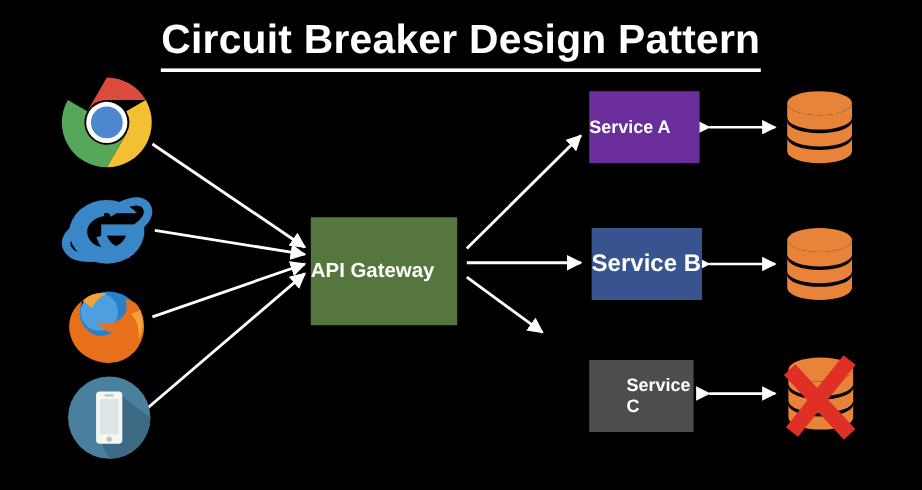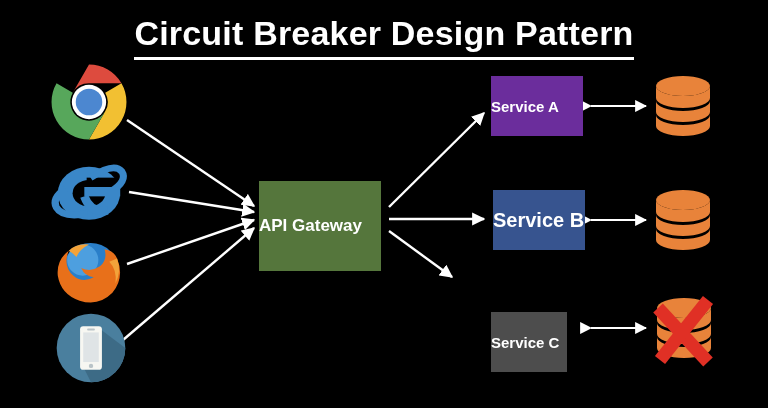--- a/index.html
+++ b/index.html
@@ -53,24 +53,25 @@
     background: #6b2d9c;
     font-size: 15px;
   }
   #service-b {
     left: 493px; top: 190px;
     width: 92px; height: 60px;
     background: #37548f;
     font-size: 20px;
   }
   #service-c {
-    left: 491px; top: 312px;
-    width: 76px; height: 60px;
+    left: 491px; top: 300px;
+    width: 87px; height: 60px;
     background: #4d4d4d;
     font-size: 15px;
+    padding-left: 31px;
   }
   #fallback {
     left: 403px; top: 281px;
     width: 72px; height: 26px;
     background: #4d4d4d;
     font-size: 13px;
   }
 
   
   .client-icon {

